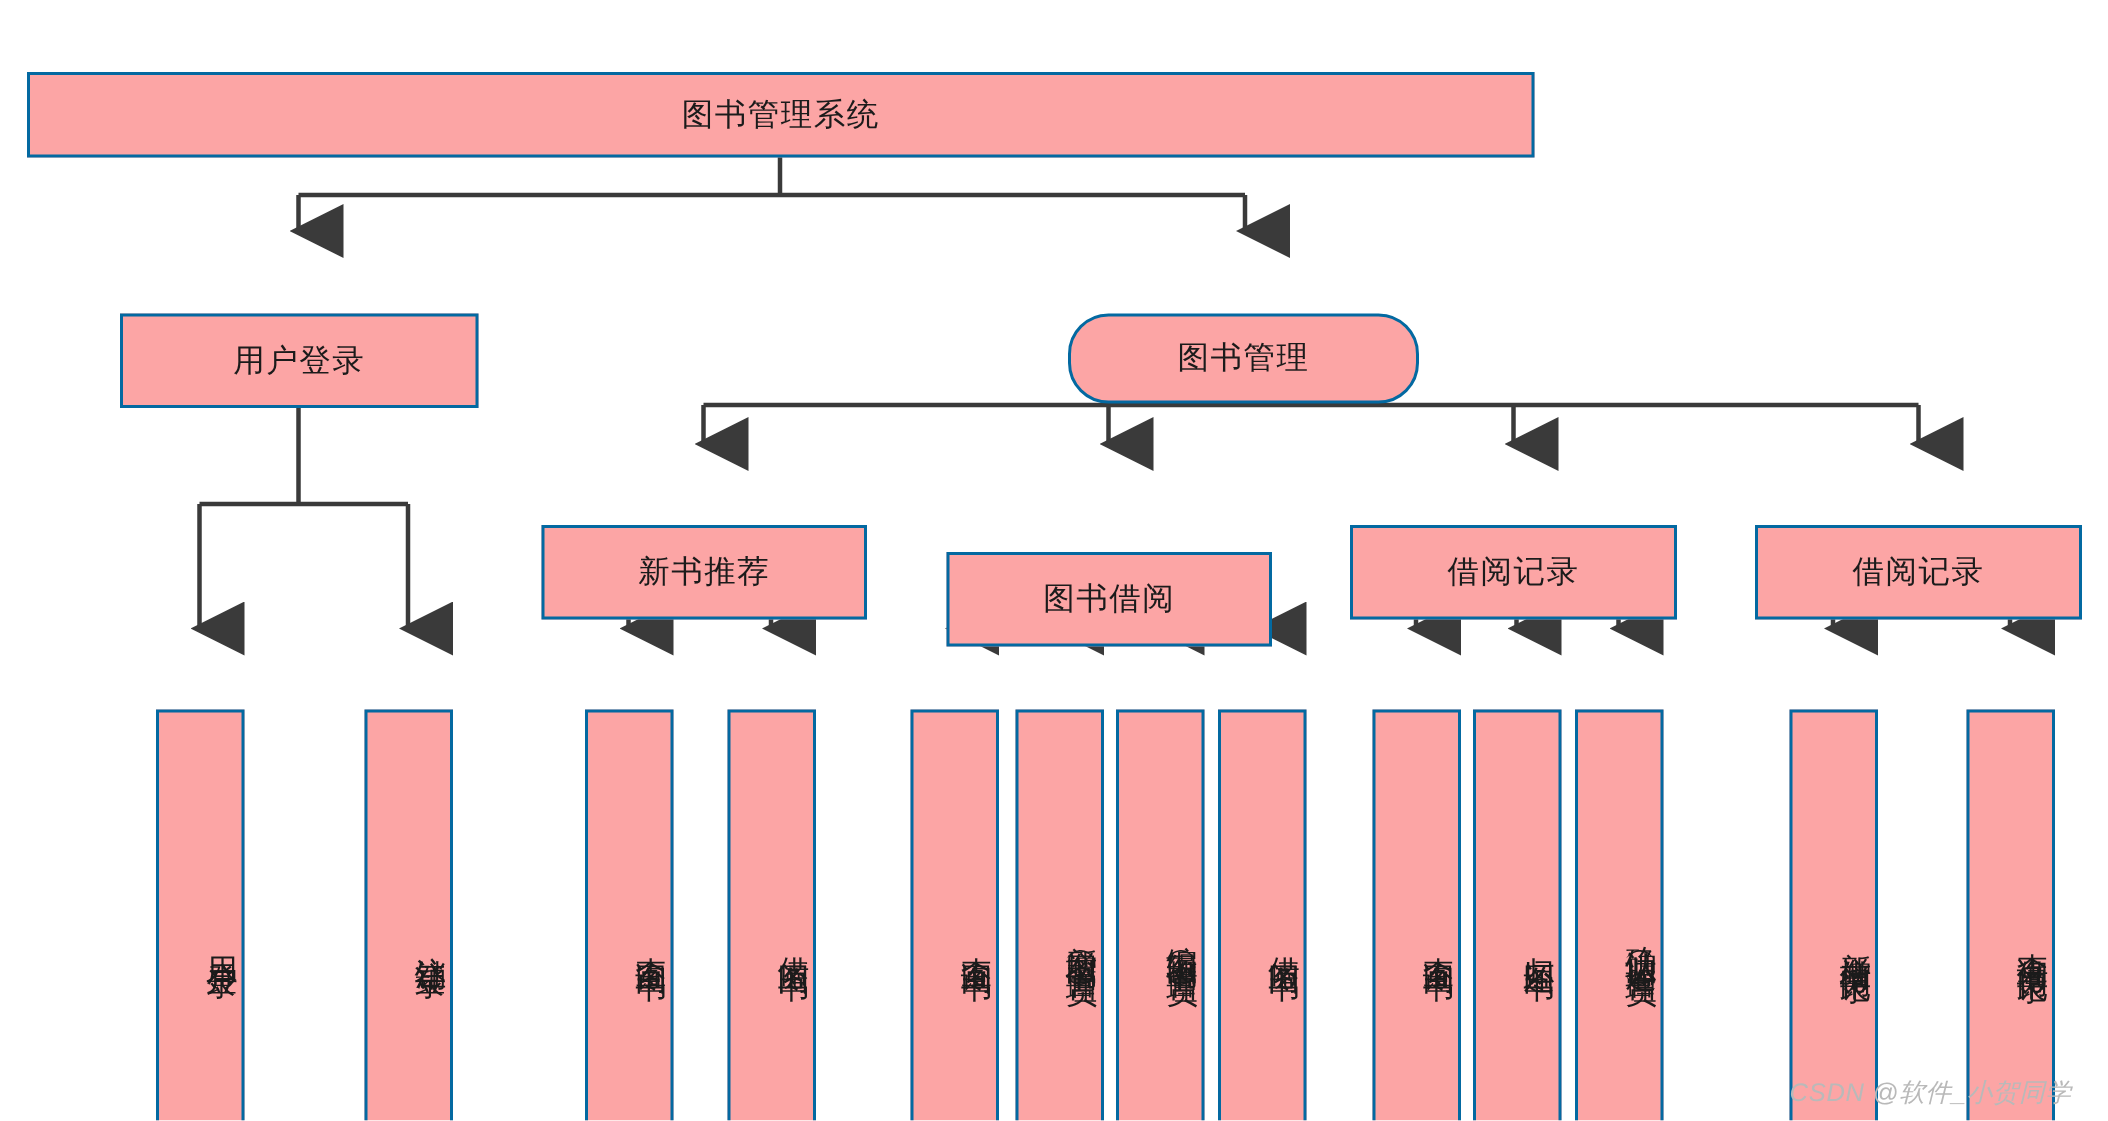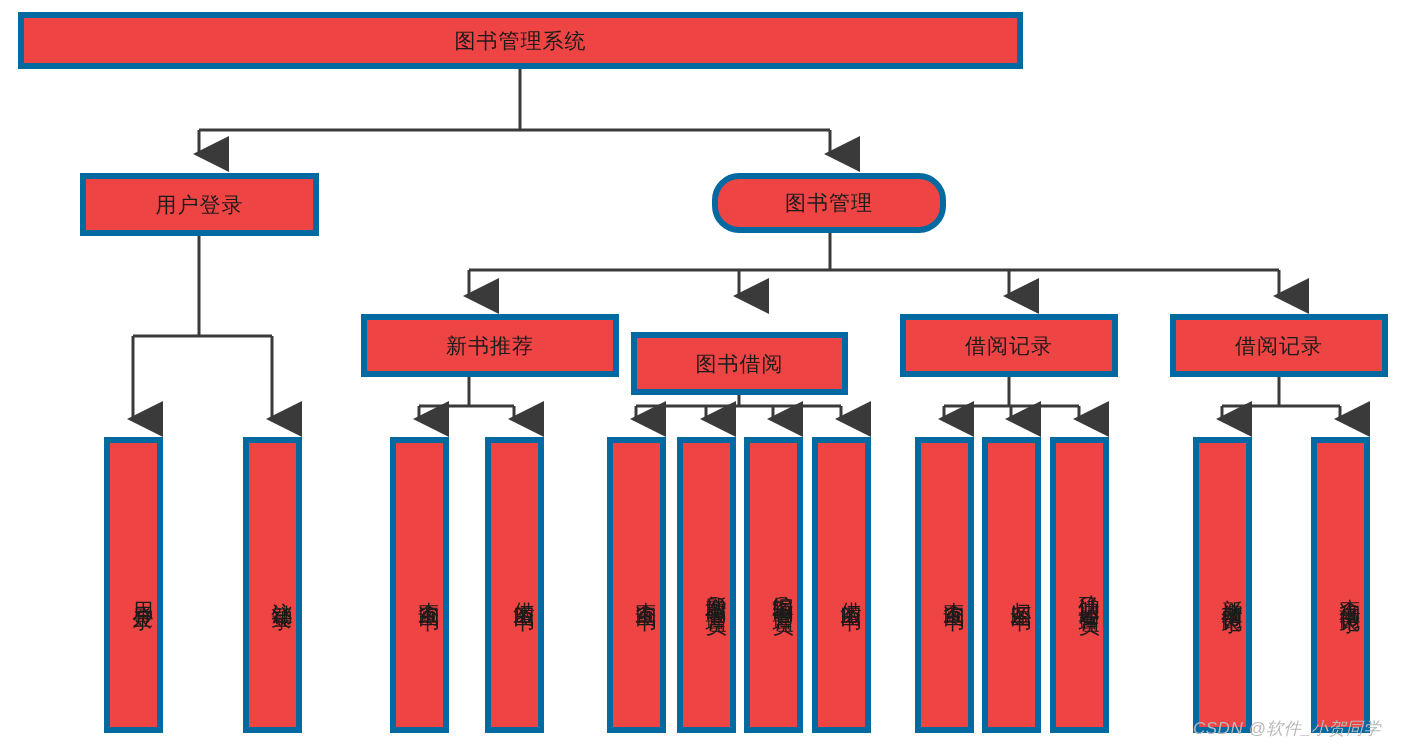--- a/index.html
+++ b/index.html
@@ -21,26 +21,27 @@
     position: absolute;
     left: 0;
     top: 0;
     width: 1405px;
     height: 747px;
     pointer-events: none;
   }
   .node {
     position: absolute;
     box-sizing: border-box;
-    background: #ef4444;
-    border: 6px solid #0369a1;
+    background: #fca5a5;
+    border: 2px solid #0369a1;
     display: flex;
     align-items: center;
     justify-content: center;
     color: #1b1b1b;
+    margin-top: 36px;
   }
   .node.horiz {
     font-size: 21px;
     letter-spacing: 1px;
     line-height: 1.2;
   }
   .node.vert {
     writing-mode: vertical-rl;
     text-orientation: upright;
     font-size: 21px;
@@ -121,21 +122,21 @@
     <span>图书管理系统</span>
   </div>
 
   <div class="node horiz" style="left:80px; top:173px; width:239px; height:63px;">
     <span>用户登录</span>
   </div>
   <div class="node horiz" style="left:712px; top:173px; width:234px; height:60px;border-radius:27px;">
     <span>图书管理</span>
   </div>
 
-  <div class="node horiz" style="left:361px; top:314px; width:258px; height:63px;">
+  <div class="node horiz" style="left:361px; top:314px; width:217px; height:63px;">
     <span>新书推荐</span>
   </div>
   <div class="node horiz" style="left:631px; top:332px; width:217px; height:63px;">
     <span>图书借阅</span>
   </div>
   <div class="node horiz" style="left:900px; top:314px; width:218px; height:63px;">
     <span>借阅记录</span>
   </div>
   <div class="node horiz" style="left:1170px; top:314px; width:218px; height:63px;">
     <span>借阅记录</span>

